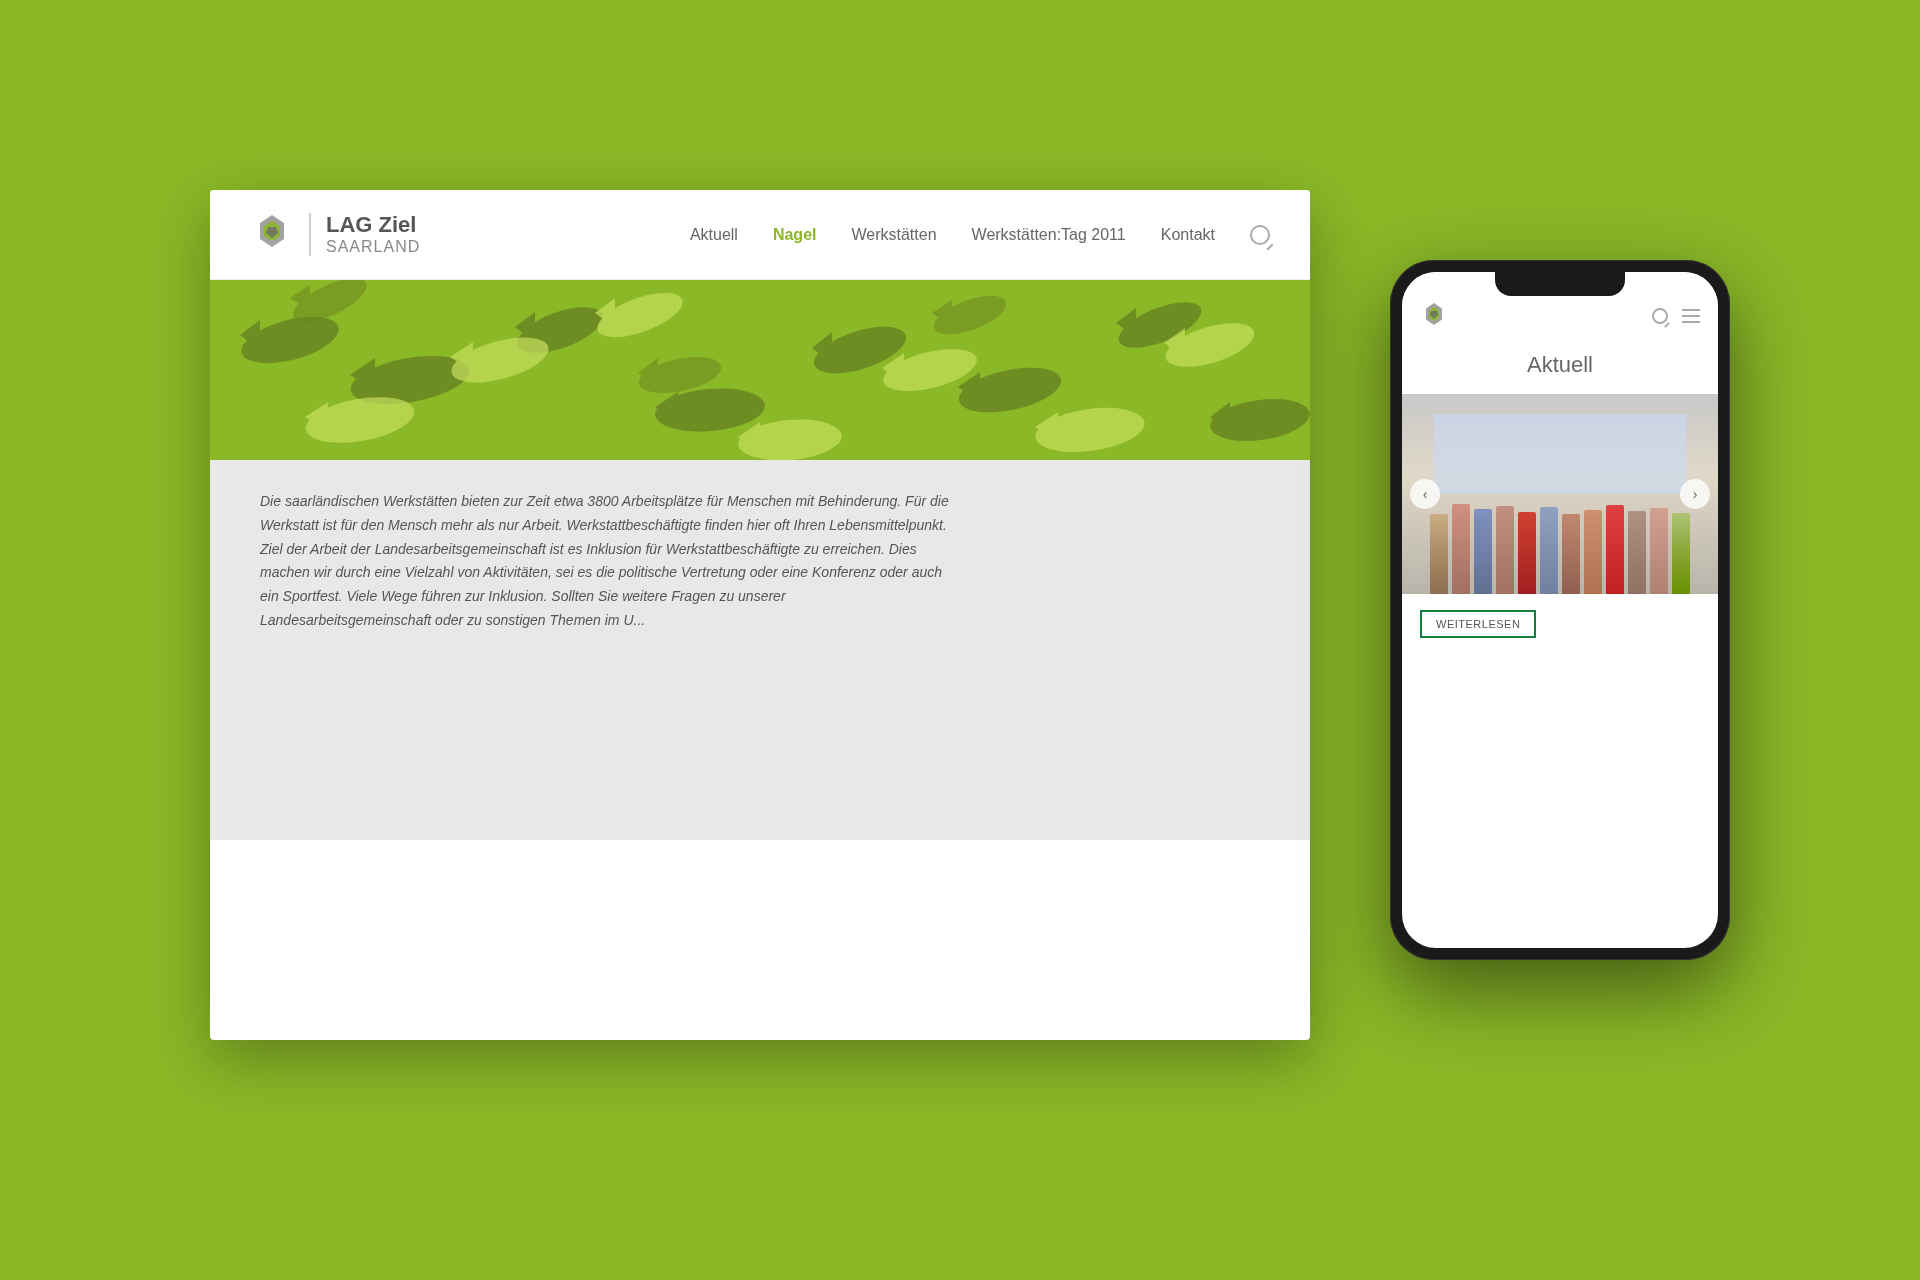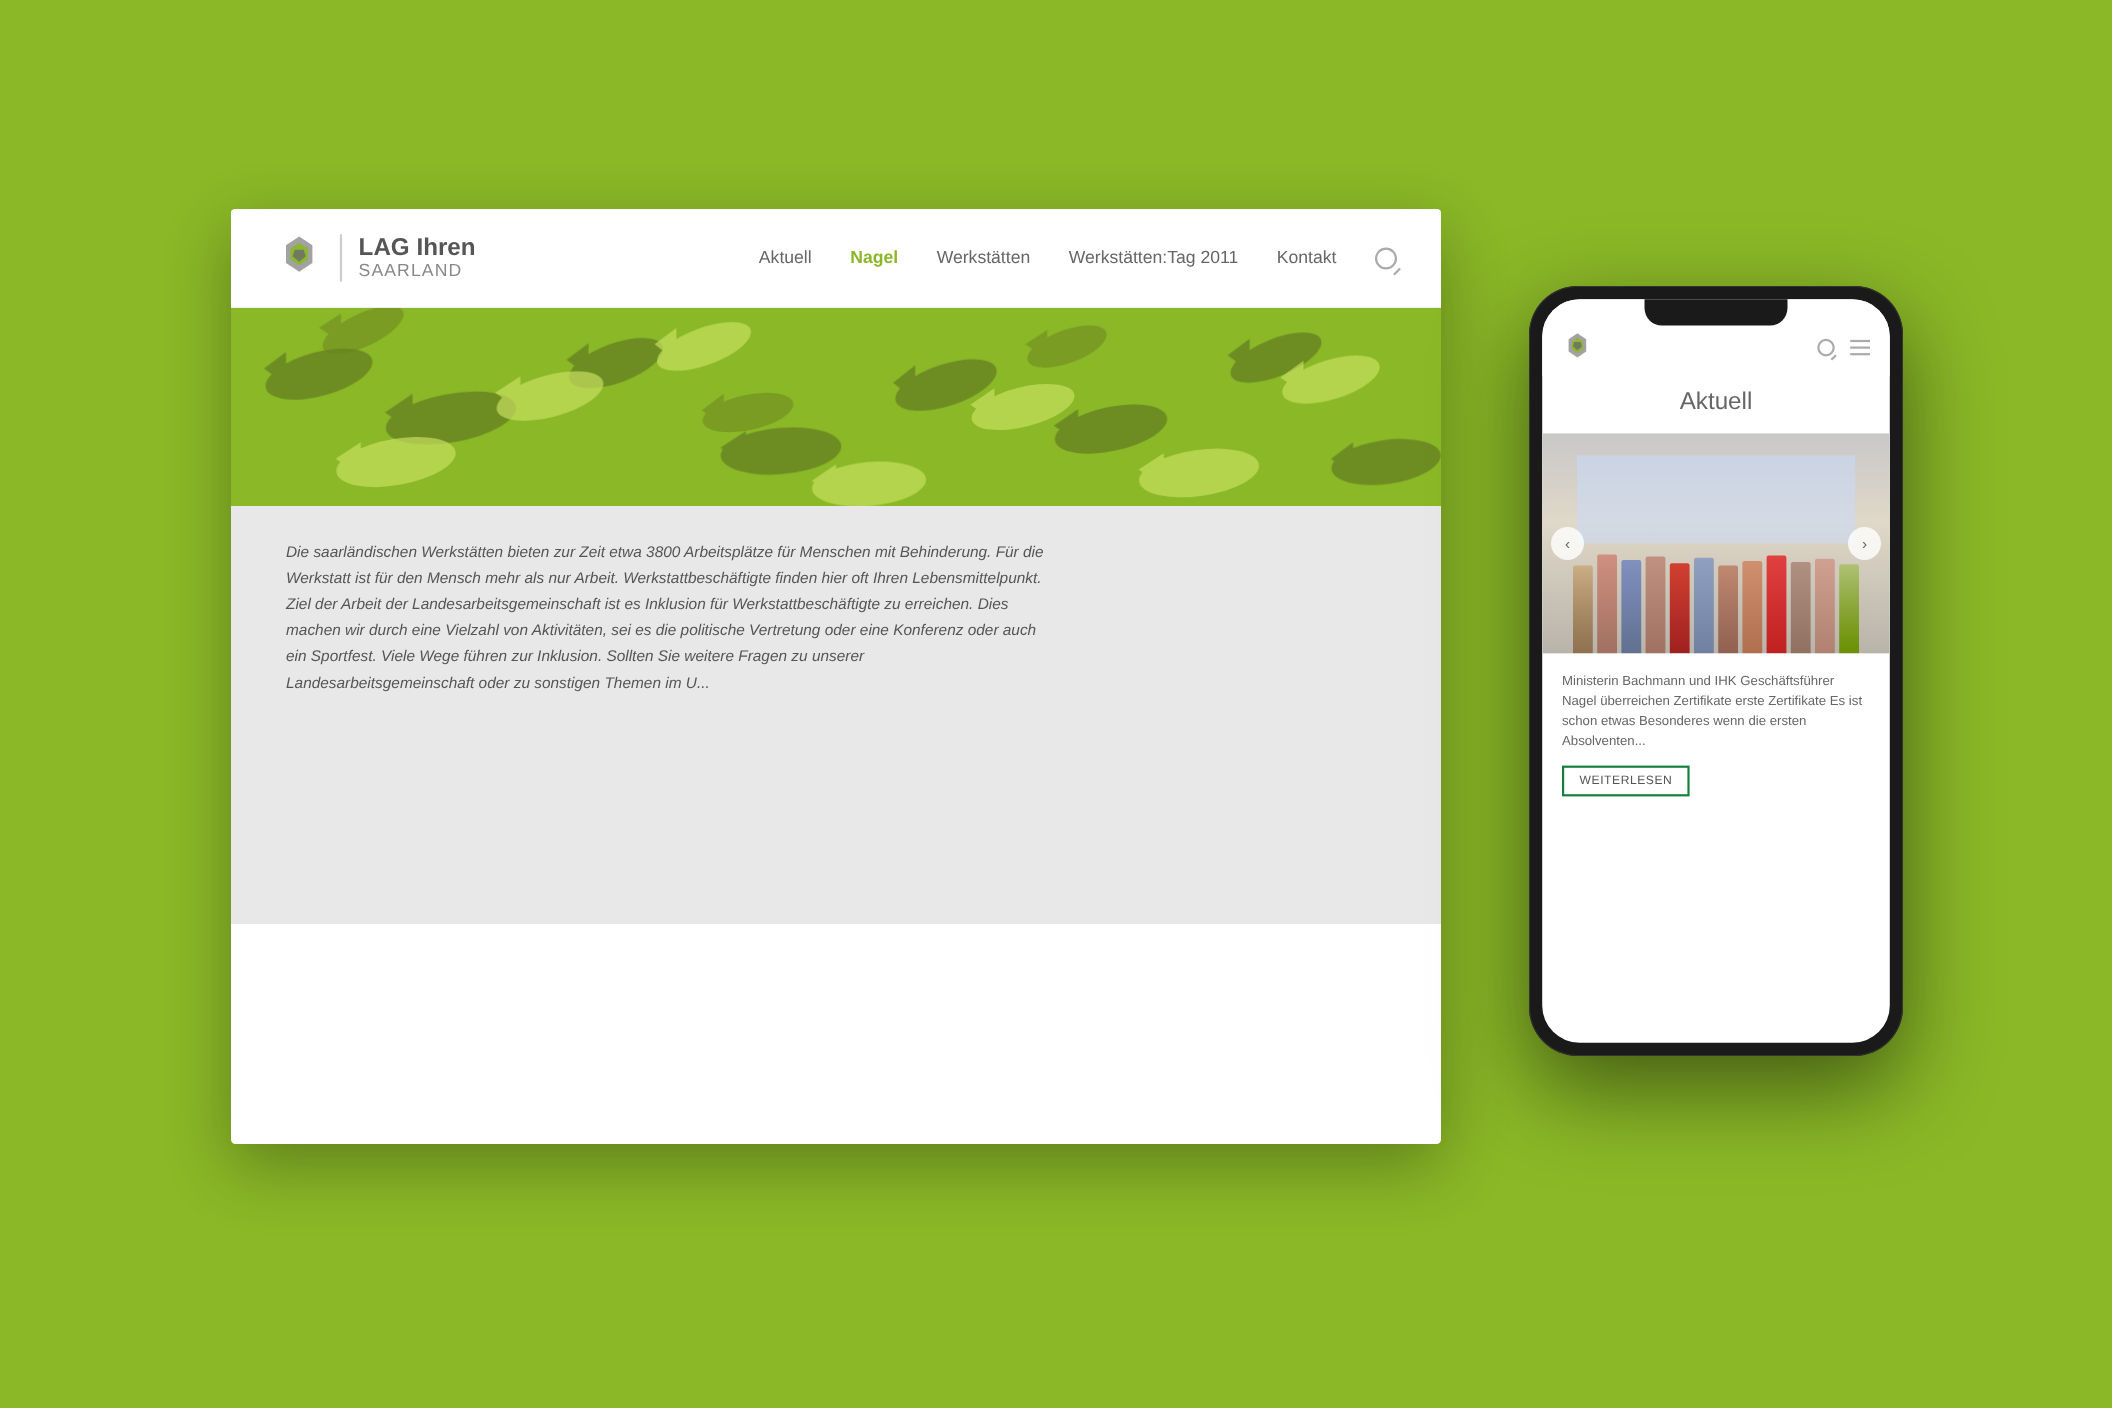--- a/index.html
+++ b/index.html
@@ -346,21 +346,21 @@
 
     <nav class="nav">
       <div class="logo-area">
 
         <svg class="logo-icon" viewBox="0 0 44 44" xmlns="http://www.w3.org/2000/svg">
           <polygon points="22,2 34,10 34,26 22,34 10,26 10,10" fill="#7a7a7a" opacity="0.7"></polygon>
           <polygon points="22,8 30,13 30,23 22,28 14,23 14,13" fill="#8ab827" opacity="0.9"></polygon>
           <polygon points="18,14 26,14 28,20 22,25 16,20" fill="#6a6a6a" opacity="0.8"></polygon>
         </svg>
         <div class="logo-text-area">
-          <div class="logo-title">LAG Ihren</div>
+          <div class="logo-title">LAG Ziel</div>
           <div class="logo-subtitle">SAARLAND</div>
         </div>
       </div>
       <div class="nav-links">
         <a class="nav-link">Aktuell</a>
         <a class="nav-link active">Nagel</a>
         <a class="nav-link">Werkstätten</a>
         <a class="nav-link">Werkstätten:Tag 2011</a>
         <a class="nav-link">Kontakt</a>
         <div class="nav-search"></div>
@@ -466,21 +466,20 @@
               <div class="person" style="height:83px;background:linear-gradient(to bottom,#b09080,#907060)"></div>
               <div class="person" style="height:86px;background:linear-gradient(to bottom,#d0a090,#b08070)"></div>
               <div class="person" style="height:81px;background:linear-gradient(to bottom,#8ab82780,#6a9000)"></div>
             </div>
           </div>
           <div class="slider-prev">‹</div>
           <div class="slider-next">›</div>
         </div>
 
         <div class="phone-card">
-          <div class="phone-card-text">Ministerin Bachmann und IHK Geschäftsführer Nagel überreichen Zertifikate erste Zertifikate   Es ist schon etwas Besonderes wenn die ersten Absolventen...</div>
           <div class="phone-weiterlesen">WEITERLESEN</div>
         </div>
 
       </div>
     </div>
   </div>
 
 </div>
 
 </body></html>

